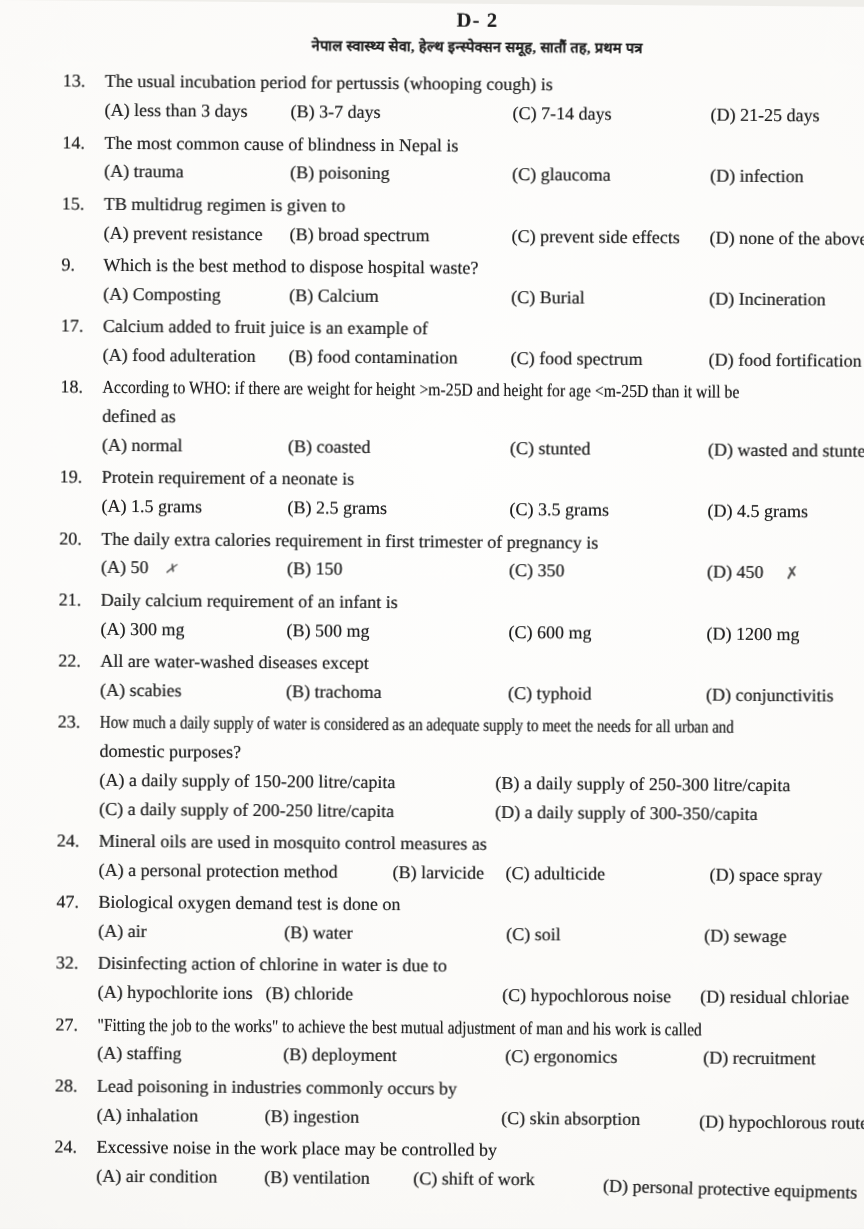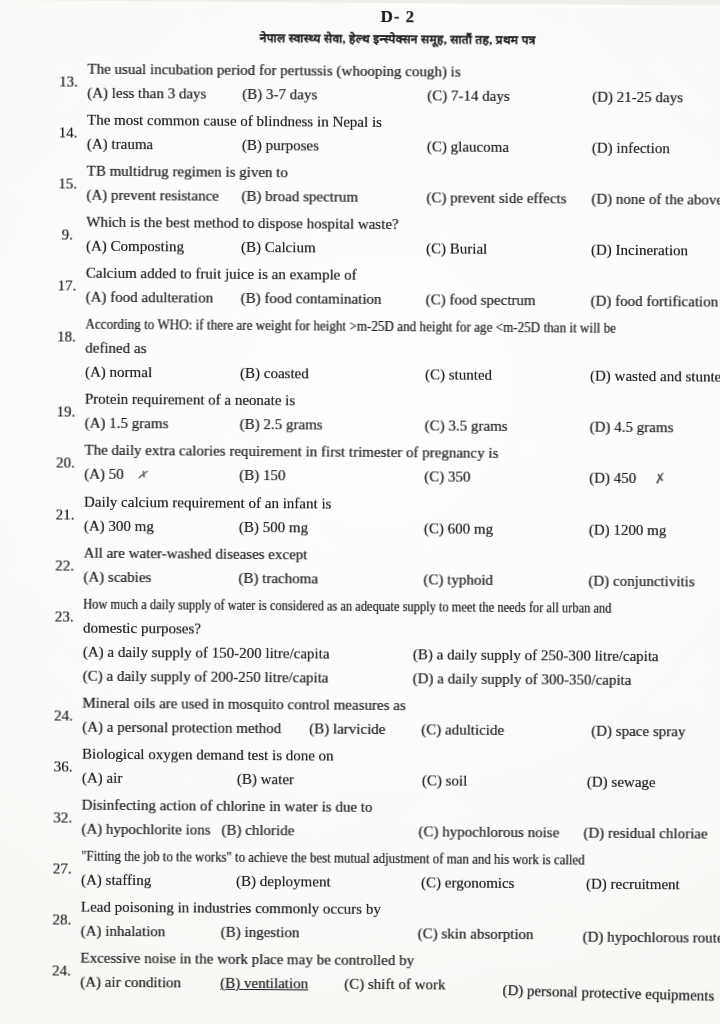--- a/index.html
+++ b/index.html
@@ -15,36 +15,36 @@
     transform:rotate(0.45deg);
     transform-origin:0 0;
     filter:blur(0.22px);
   }
   .sheet *{text-shadow:0 0 .5px rgba(25,25,25,.6);}
   .header{width:796px;text-align:center;padding-top:4px;}
   .code{font-size:17px;font-weight:bold;letter-spacing:1px;}
   .subtitle{font-size:12px;font-weight:bold;margin-top:3px;letter-spacing:.3px;}
   .questions{margin-top:12px;}
   .q{position:relative;padding-left:88px;margin-bottom:3px;font-size:15px;line-height:24px;}
-  .q-num{position:absolute;left:53px;top:13px;width:32px;text-align:center;}
+  .q-num{position:absolute;left:53px;top:0;width:32px;}
   .stem-line{white-space:nowrap;}
   .fit{display:inline-block;transform-origin:0 50%;}
   .q-opts{display:flex;flex-wrap:wrap;align-items:flex-start;}
   .opt{white-space:nowrap;}
   
   .std .opt-a{width:155px;} .std .opt-b{width:185px;} .std .opt-c{width:165px;} .std .opt-d{flex:1;}
   
   .grid2 .opt-a,.grid2 .opt-c{width:330px;}
   .grid2 .opt-b,.grid2 .opt-d{width:calc(100% - 330px);}
   
-  .wideA .opt-a{width:227px;} .wideA .opt-b{width:112px;} .wideA .opt-c{width:170px;} .wideA .opt-d{flex:1;}
+  .wideA .opt-a{width:227px;} .wideA .opt-b{width:112px;text-align:center;} .wideA .opt-c{width:170px;} .wideA .opt-d{flex:1;}
   
   .narrowB .opt-a{width:140px;} .narrowB .opt-b{width:197px;} .narrowB .opt-c{width:165px;} .narrowB .opt-d{flex:1;}
   
-  .q29 .opt-a{width:140px;} .q29 .opt-b{width:124px;text-decoration:underline;} .q29 .opt-c{width:158px;} .q29 .opt-d{flex:1;}
+  .q29 .opt-a{width:140px;} .q29 .opt-b{width:124px;} .q29 .opt-c{width:158px;} .q29 .opt-d{flex:1;}
   
   .dip{transform:translateY(2px);}
   .warp{transform:translateY(5px) rotate(1.1deg);transform-origin:0 100%;}
   
   .pen-mark{font-family:"DejaVu Sans",sans-serif;display:inline-block;color:#343434;text-shadow:none;}
   .mark-a{margin-left:14px;font-size:12px;opacity:.8;transform:rotate(9deg) skewX(-10deg);}
   .mark-d{margin-left:18px;font-size:14px;opacity:.85;transform:rotate(-7deg);}
 </style>
 </head>
 <body>
@@ -63,21 +63,21 @@
           <span class="opt opt-b"><span class="opt-label">(B)</span> <span class="opt-text">3-7 days</span></span>
           <span class="opt opt-c"><span class="opt-label">(C)</span> <span class="opt-text">7-14 days</span></span>
           <span class="opt opt-d"><span class="opt-label">(D)</span> <span class="opt-text">21-25 days</span></span>
         </div>
       </div>
       <div class="q std">
         <span class="q-num">14.</span>
         <div><span class="stem-line">The most common cause of blindness in Nepal is</span></div>
         <div class="q-opts">
           <span class="opt opt-a"><span class="opt-label">(A)</span> <span class="opt-text">trauma</span></span>
-          <span class="opt opt-b"><span class="opt-label">(B)</span> <span class="opt-text">purposes</span></span>
+          <span class="opt opt-b"><span class="opt-label">(B)</span> <span class="opt-text">poisoning</span></span>
           <span class="opt opt-c"><span class="opt-label">(C)</span> <span class="opt-text">glaucoma</span></span>
           <span class="opt opt-d"><span class="opt-label">(D)</span> <span class="opt-text">infection</span></span>
         </div>
       </div>
       <div class="q std">
         <span class="q-num">15.</span>
         <div><span class="stem-line">TB multidrug regimen is given to</span></div>
         <div class="q-opts">
           <span class="opt opt-a"><span class="opt-label">(A)</span> <span class="opt-text">prevent resistance</span></span>
           <span class="opt opt-b"><span class="opt-label">(B)</span> <span class="opt-text">broad spectrum</span></span>
@@ -171,21 +171,21 @@
         <span class="q-num">24.</span>
         <div><span class="stem-line">Mineral oils are used in mosquito control measures as</span></div>
         <div class="q-opts">
           <span class="opt opt-a"><span class="opt-label">(A)</span> <span class="opt-text">a personal protection method</span></span>
           <span class="opt opt-b"><span class="opt-label">(B)</span> <span class="opt-text">larvicide</span></span>
           <span class="opt opt-c"><span class="opt-label">(C)</span> <span class="opt-text">adulticide</span></span>
           <span class="opt opt-d"><span class="opt-label">(D)</span> <span class="opt-text">space spray</span></span>
         </div>
       </div>
       <div class="q std">
-        <span class="q-num">36.</span>
+        <span class="q-num">47.</span>
         <div><span class="stem-line">Biological oxygen demand test is done on</span></div>
         <div class="q-opts">
           <span class="opt opt-a"><span class="opt-label">(A)</span> <span class="opt-text">air</span></span>
           <span class="opt opt-b"><span class="opt-label">(B)</span> <span class="opt-text">water</span></span>
           <span class="opt opt-c"><span class="opt-label">(C)</span> <span class="opt-text">soil</span></span>
           <span class="opt opt-d"><span class="opt-label">(D)</span> <span class="opt-text">sewage</span></span>
         </div>
       </div>
       <div class="q narrowB">
         <span class="q-num">32.</span>

